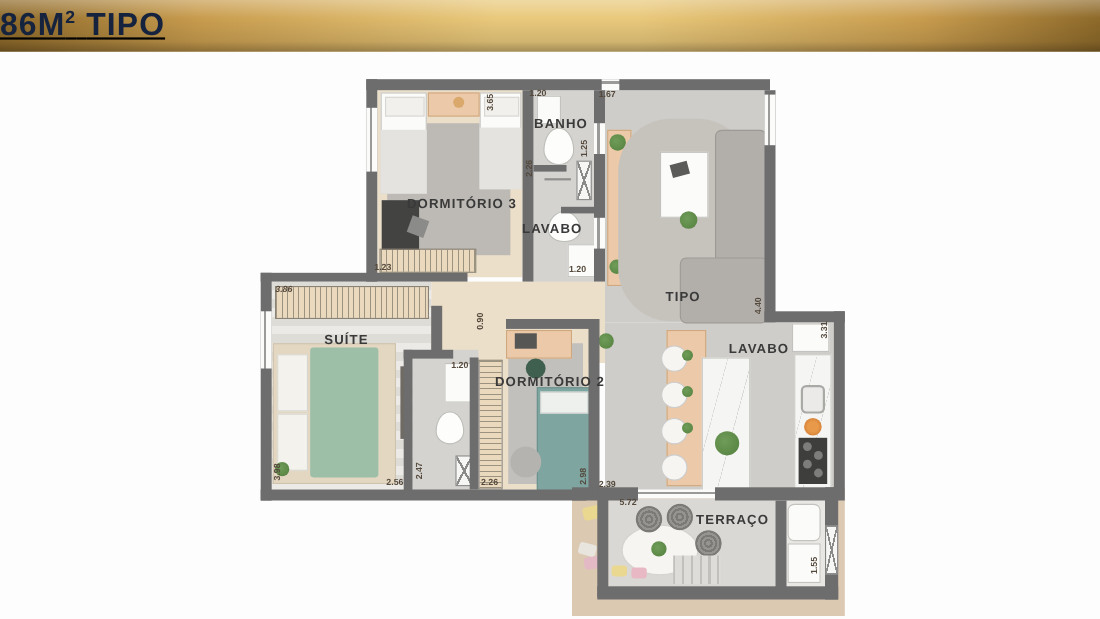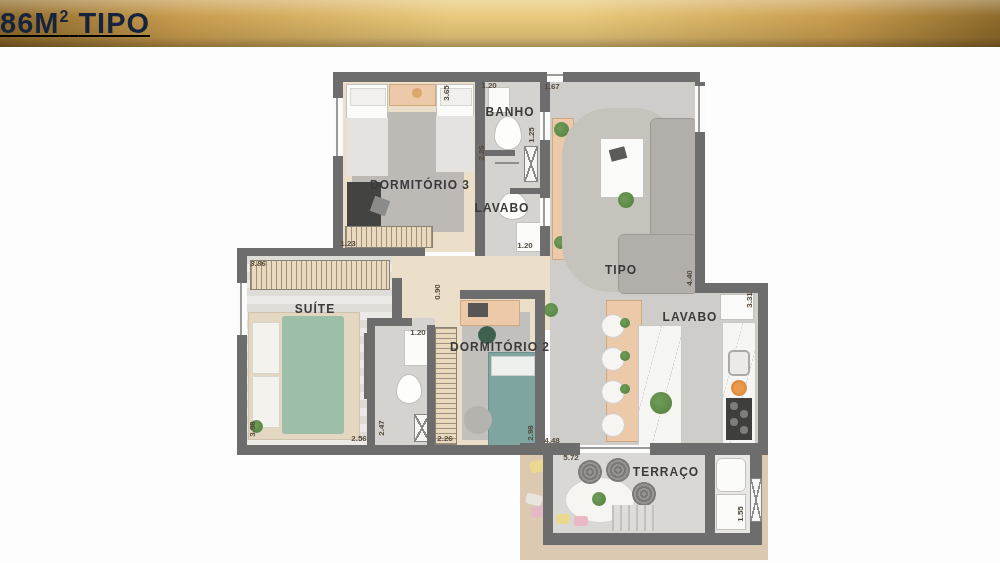--- a/index.html
+++ b/index.html
@@ -210,20 +210,20 @@
     <div class="dim" style="left:525px;top:245px;">1.20</div>
     <div class="dim" style="left:348px;top:243px;">1.23</div>
     <div class="dim" style="left:258px;top:263px;font-style:italic;">3.86</div>
     <div class="dim dim-v" style="left:437px;top:292px;">0.90</div>
     <div class="dim" style="left:418px;top:332px;">1.20</div>
     <div class="dim dim-v" style="left:252px;top:429px;">3.98</div>
     <div class="dim" style="left:359px;top:438px;">2.56</div>
     <div class="dim dim-v" style="left:381px;top:428px;">2.47</div>
     <div class="dim" style="left:445px;top:438px;">2.26</div>
     <div class="dim dim-v" style="left:530px;top:433px;">2.98</div>
-    <div class="dim" style="left:552px;top:440px;">4.48</div>
+    <div class="dim" style="left:552px;top:440px;">2.39</div>
     <div class="dim" style="left:571px;top:457px;">5.72</div>
     <div class="dim dim-v" style="left:689px;top:278px;">4.40</div>
     <div class="dim dim-v" style="left:749px;top:300px;">3.31</div>
     <div class="dim dim-v" style="left:740px;top:514px;">1.55</div>
 
   </div>
 </div>
 
 </body></html>

